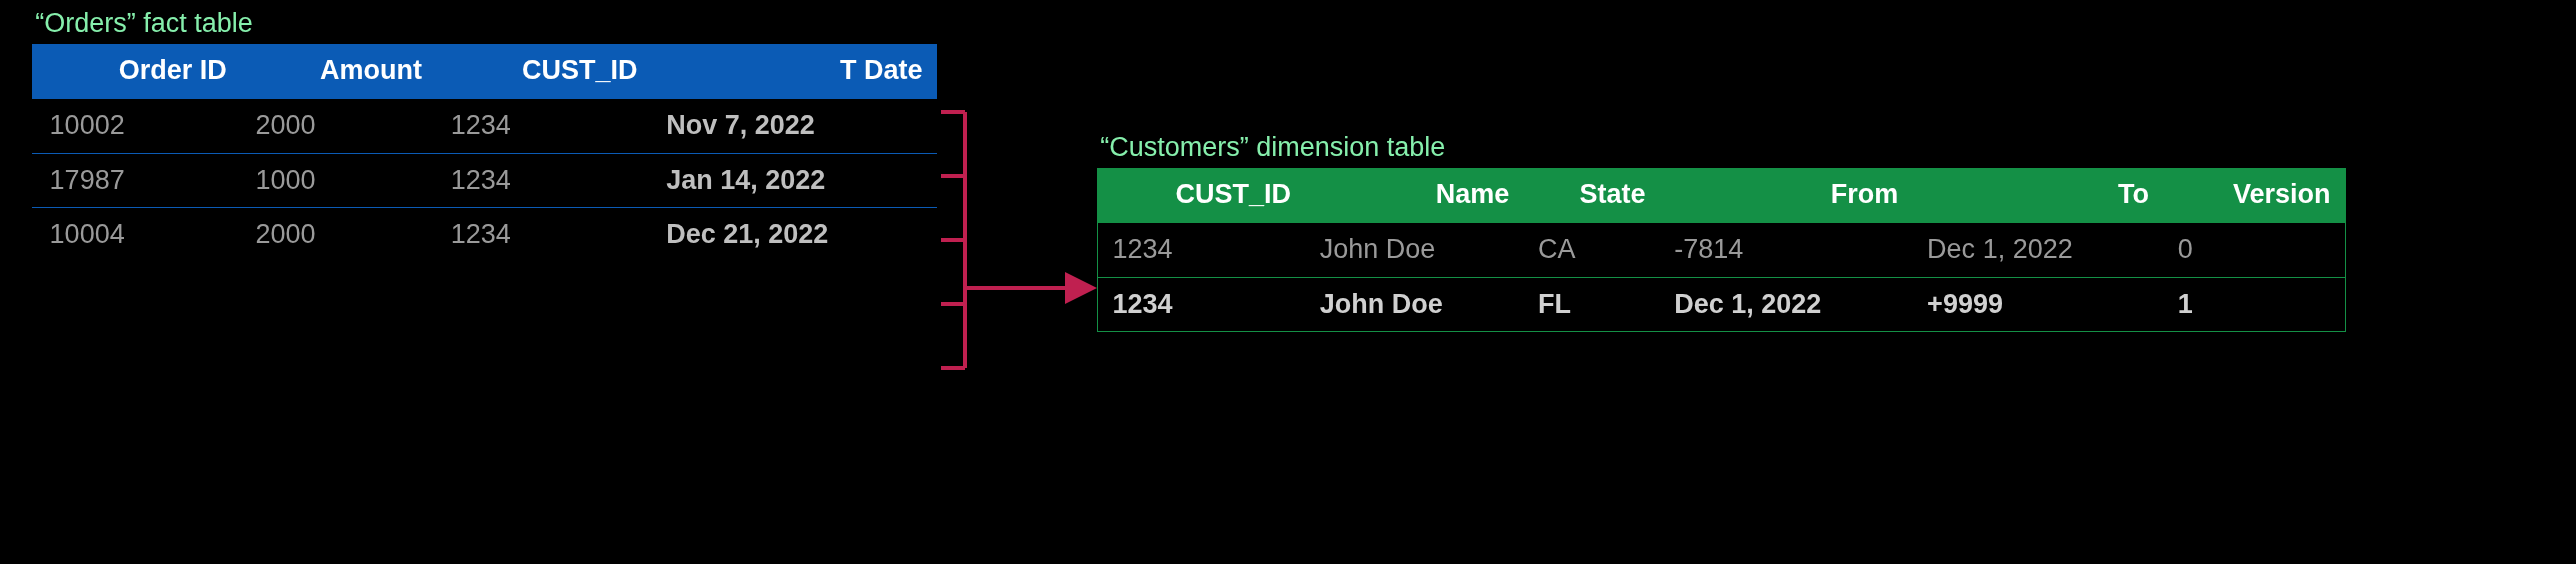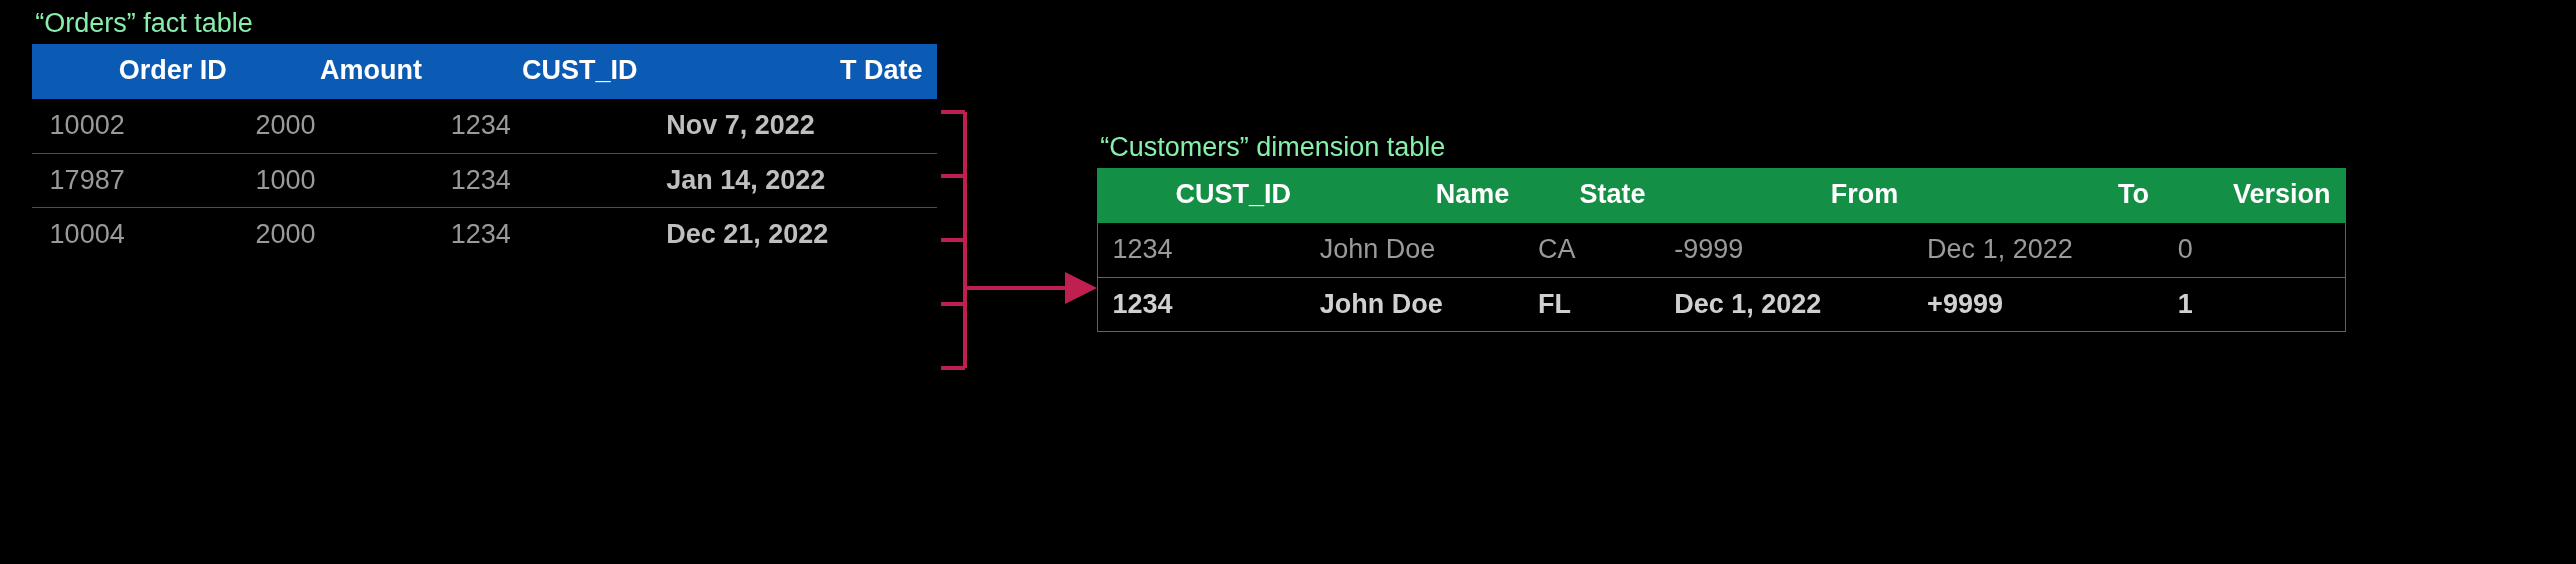--- a/index.html
+++ b/index.html
@@ -147,21 +147,21 @@
         <th>From</th>
         <th>To</th>
         <th>Version</th>
       </tr>
     </thead>
     <tbody id="cust-body">
           <tr>
             <td>1234</td>
             <td>John Doe</td>
             <td>CA</td>
-            <td>-9999</td>
+            <td>-7814</td>
             <td>Dec 1, 2022</td>
             <td>0</td>
           </tr>
           <tr class="highlight">
             <td>1234</td>
             <td style="max-width: 144px; white-space: normal; line-height: 1.15;">John Doe</td>
             <td>FL</td>
             <td>Dec 1, 2022</td>
             <td>+9999</td>
             <td>1</td>

